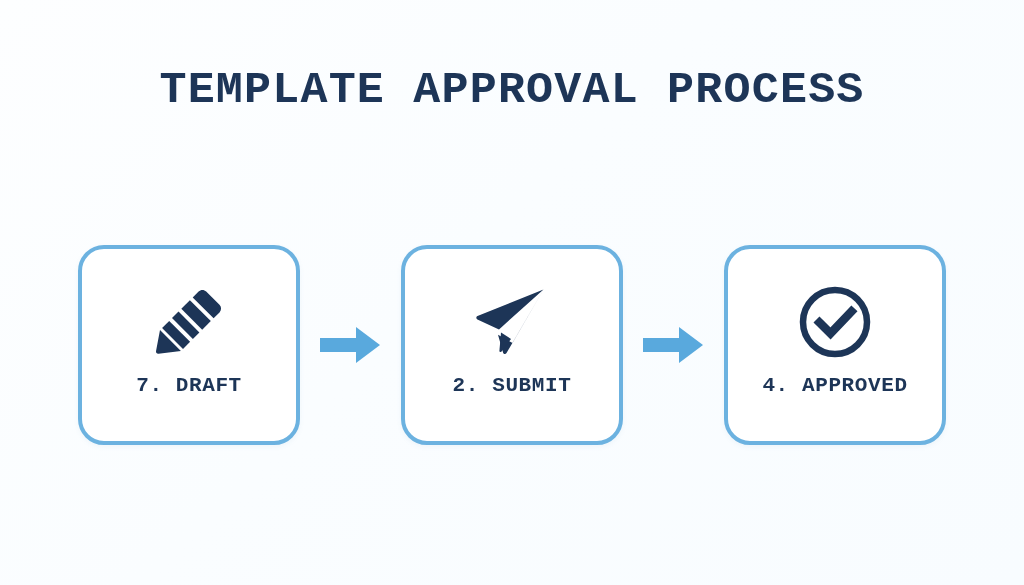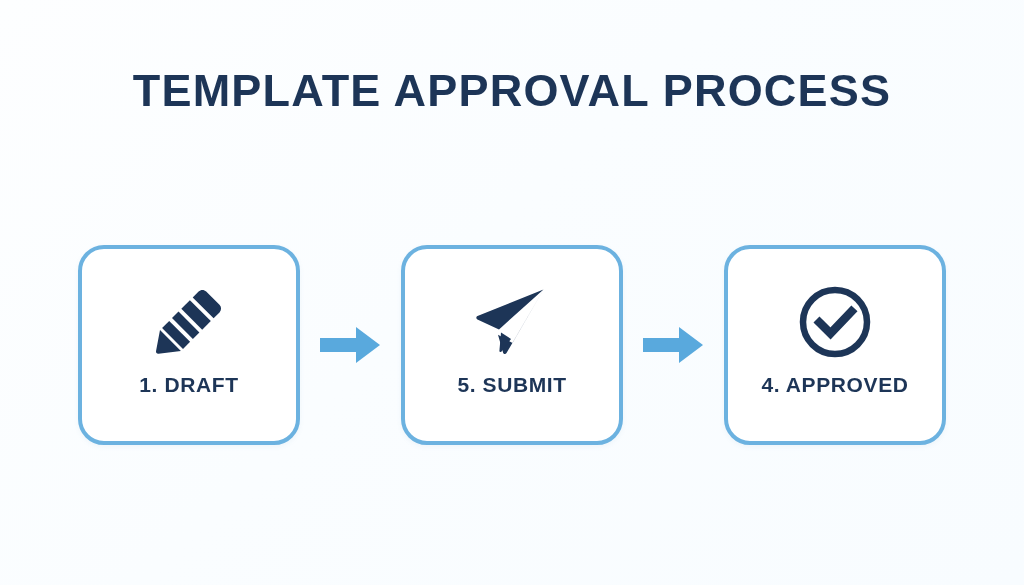--- a/index.html
+++ b/index.html
@@ -12,20 +12,21 @@
     background: #fbfdfe;
     font-family: "Liberation Sans", sans-serif;
     overflow: hidden;
     position: relative;
   }
 
   .canvas {
     position: absolute;
     inset: 0;
     background: linear-gradient(135deg, #fdfeff 0%, #fafdff 45%, #f8fcff 100%);
+    font-family: Liberation Mono, monospace;
   }
 
   .page-title {
     position: absolute;
     top: 68px;
     left: 0;
     width: 100%;
     text-align: center;
     font-size: 45px;
     font-weight: bold;
@@ -117,21 +118,21 @@
             <path d="M41.9 19.2 L62.8 40.1 L54.2 48.7 L33.3 27.8 Z"></path>
 
             <path d="M30.5 30.6 L51.4 51.5 L44.9 58.0 L24.0 37.1 Z"></path>
 
             <path d="M21.2 39.9 L42.1 60.8 L35.0 67.9 L14.1 47.0 Z"></path>
 
             <path d="M12.0 49.1 L32.9 70.0 L10.5 72.8 C9.0 73.0 7.8 71.8 8.0 70.3 Z"></path>
           </g>
         </svg>
       </div>
-      <div class="step-label">1. DRAFT</div>
+      <div class="step-label">7. DRAFT</div>
     </div>
 
     <div class="arrow">
       <svg width="62" height="40" viewBox="0 0 62 40" aria-hidden="true">
         <path d="M0 13 L36 13 L36 2 L60 20 L36 38 L36 27 L0 27 Z" fill="#59a9dd"></path>
       </svg>
     </div>
 
     <div class="step-card">
       <div class="step-icon">
@@ -141,21 +142,21 @@
             <path d="M72.5 8.5 L6.5 35.0 C5.0 35.6 4.9 37.7 6.4 38.4 L28.0 48.4 Z"></path>
 
             <path d="M72.5 8.5 L35.5 72.0 C34.7 73.4 32.6 73.2 32.1 71.7 L27.0 53.8 L41.5 62.0 Z"></path>
 
             <path d="M72.5 8.5 L30.8 50.5 L29.8 66.5 L25.0 51.0 Z" opacity="0.0"></path>
 
             <path d="M30.0 51.4 L40.0 58.0 L30.6 70.5 C29.9 71.4 28.5 71.0 28.4 69.9 Z"></path>
           </g>
         </svg>
       </div>
-      <div class="step-label">5. SUBMIT</div>
+      <div class="step-label">2. SUBMIT</div>
     </div>
 
     <div class="arrow">
       <svg width="62" height="40" viewBox="0 0 62 40" aria-hidden="true">
         <path d="M0 13 L36 13 L36 2 L60 20 L36 38 L36 27 L0 27 Z" fill="#59a9dd"></path>
       </svg>
     </div>
 
     <div class="step-card">
       <div class="step-icon">

